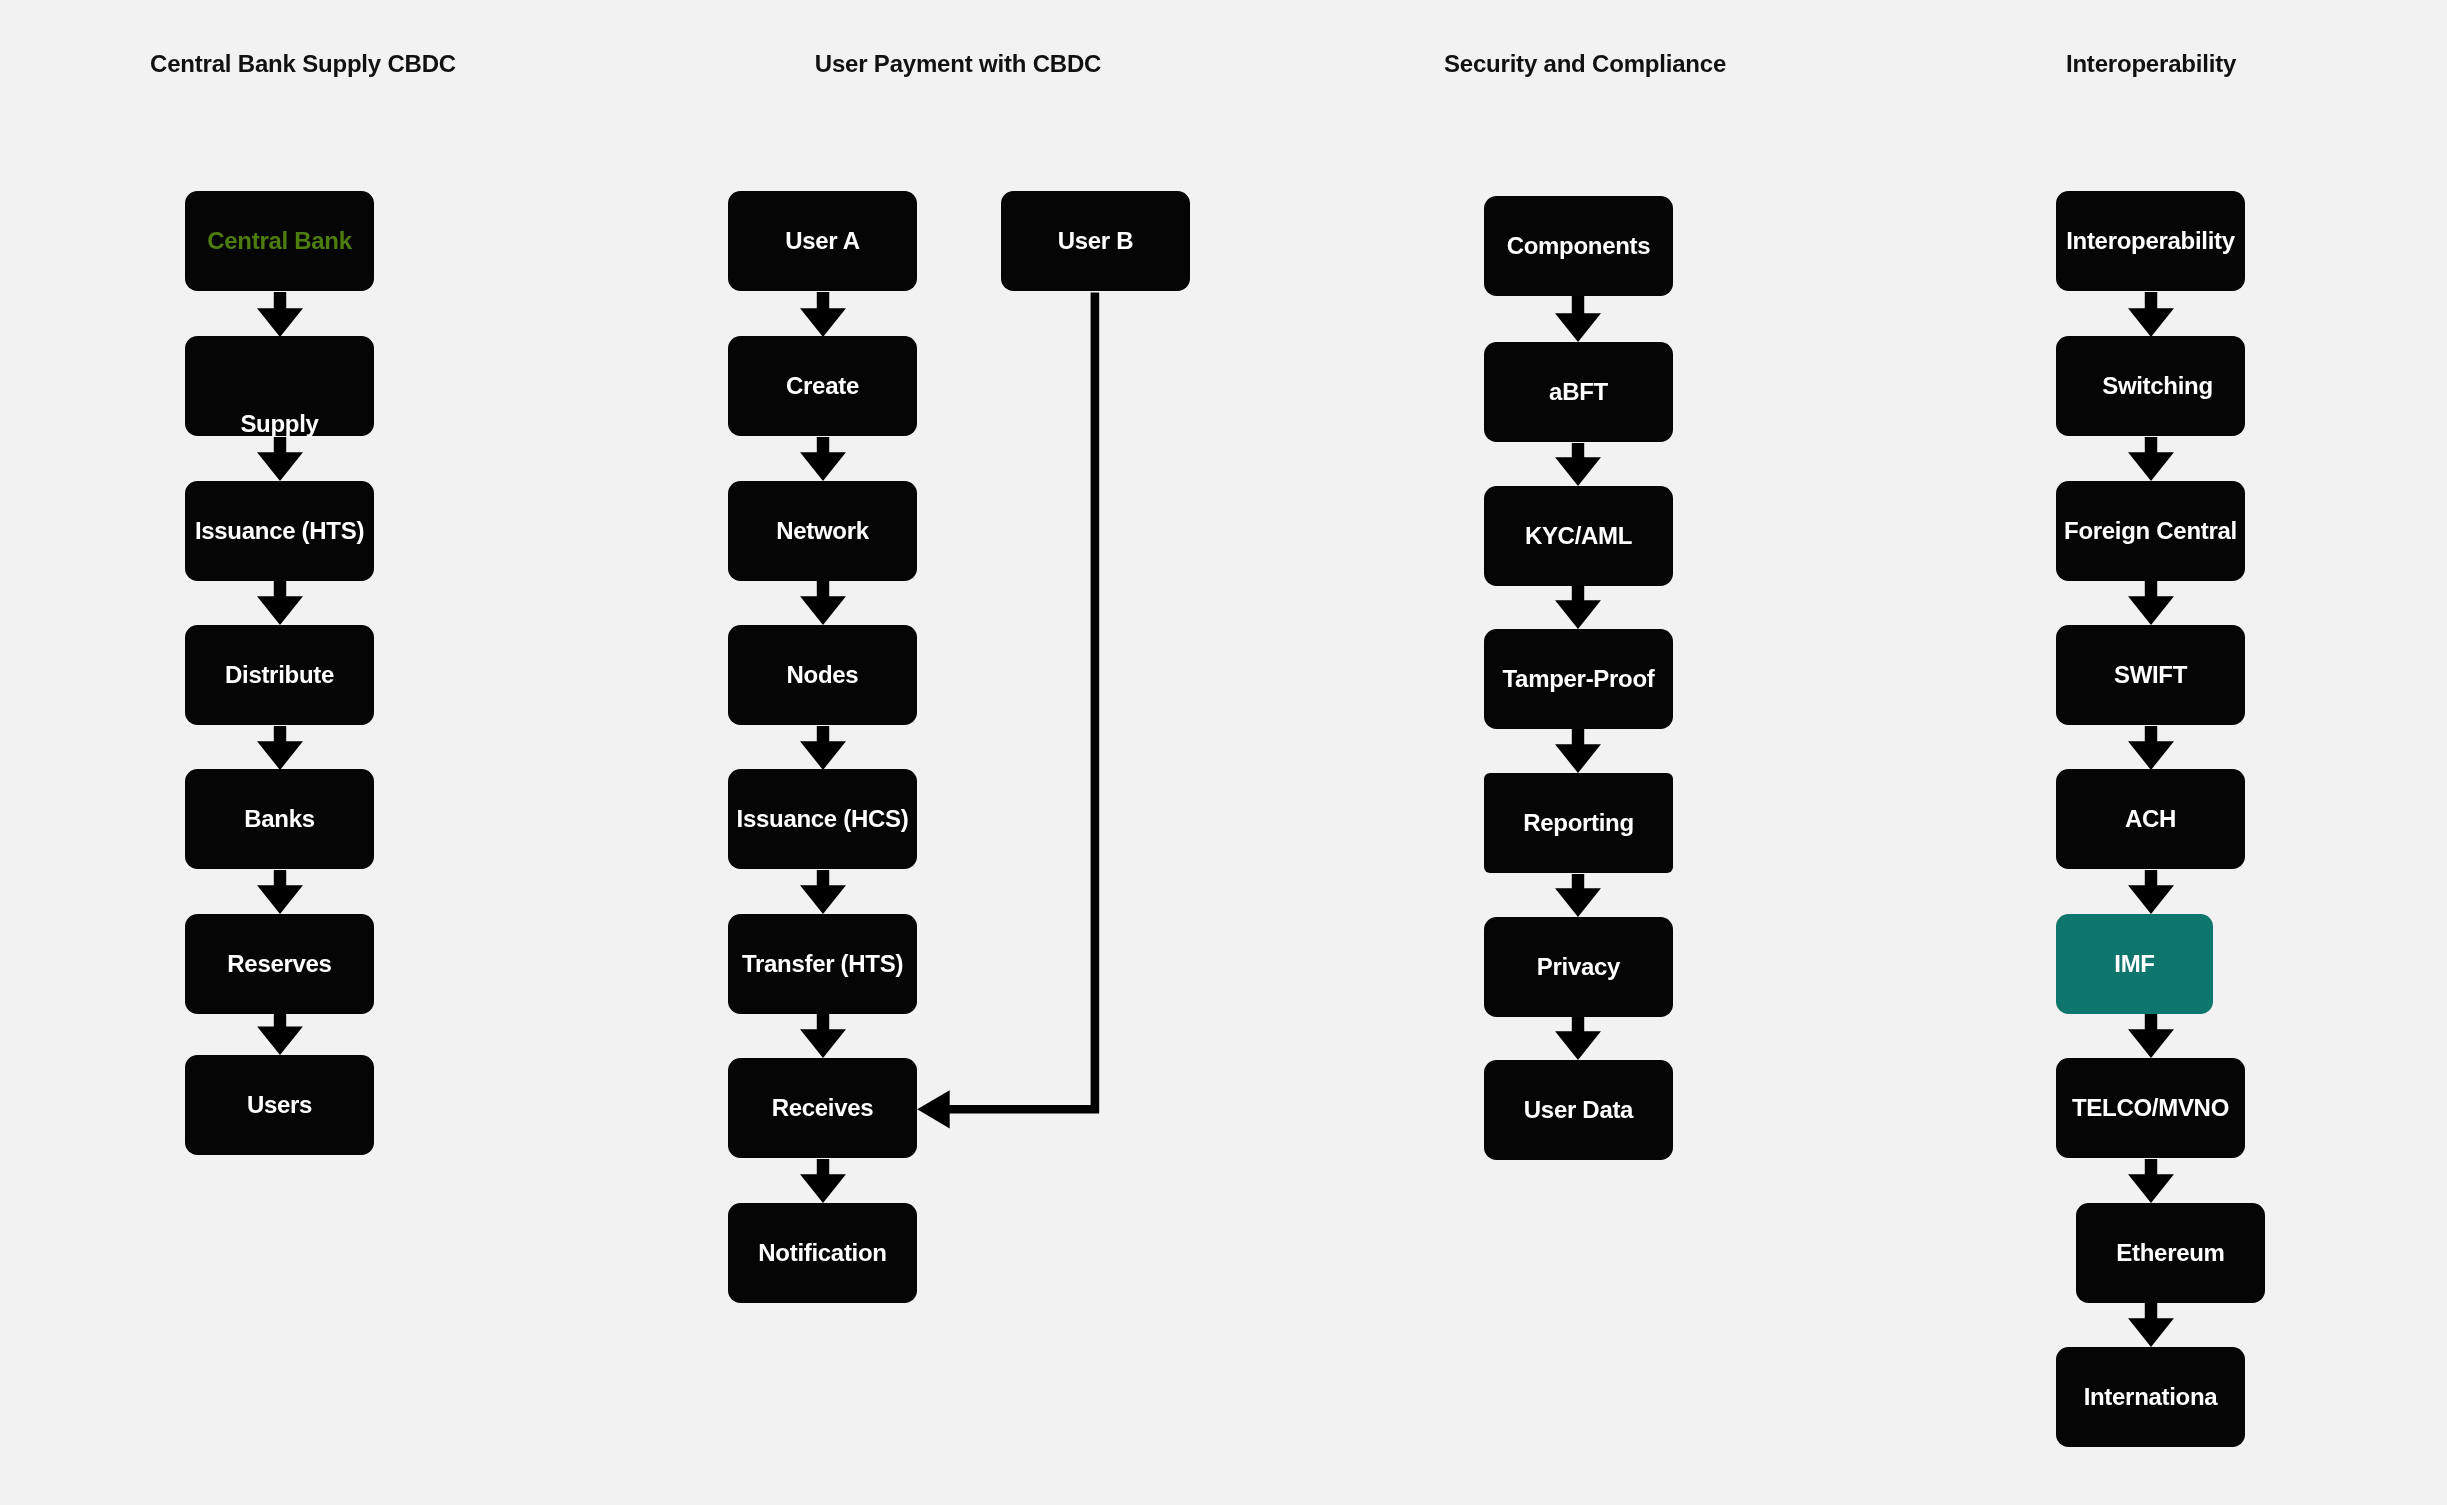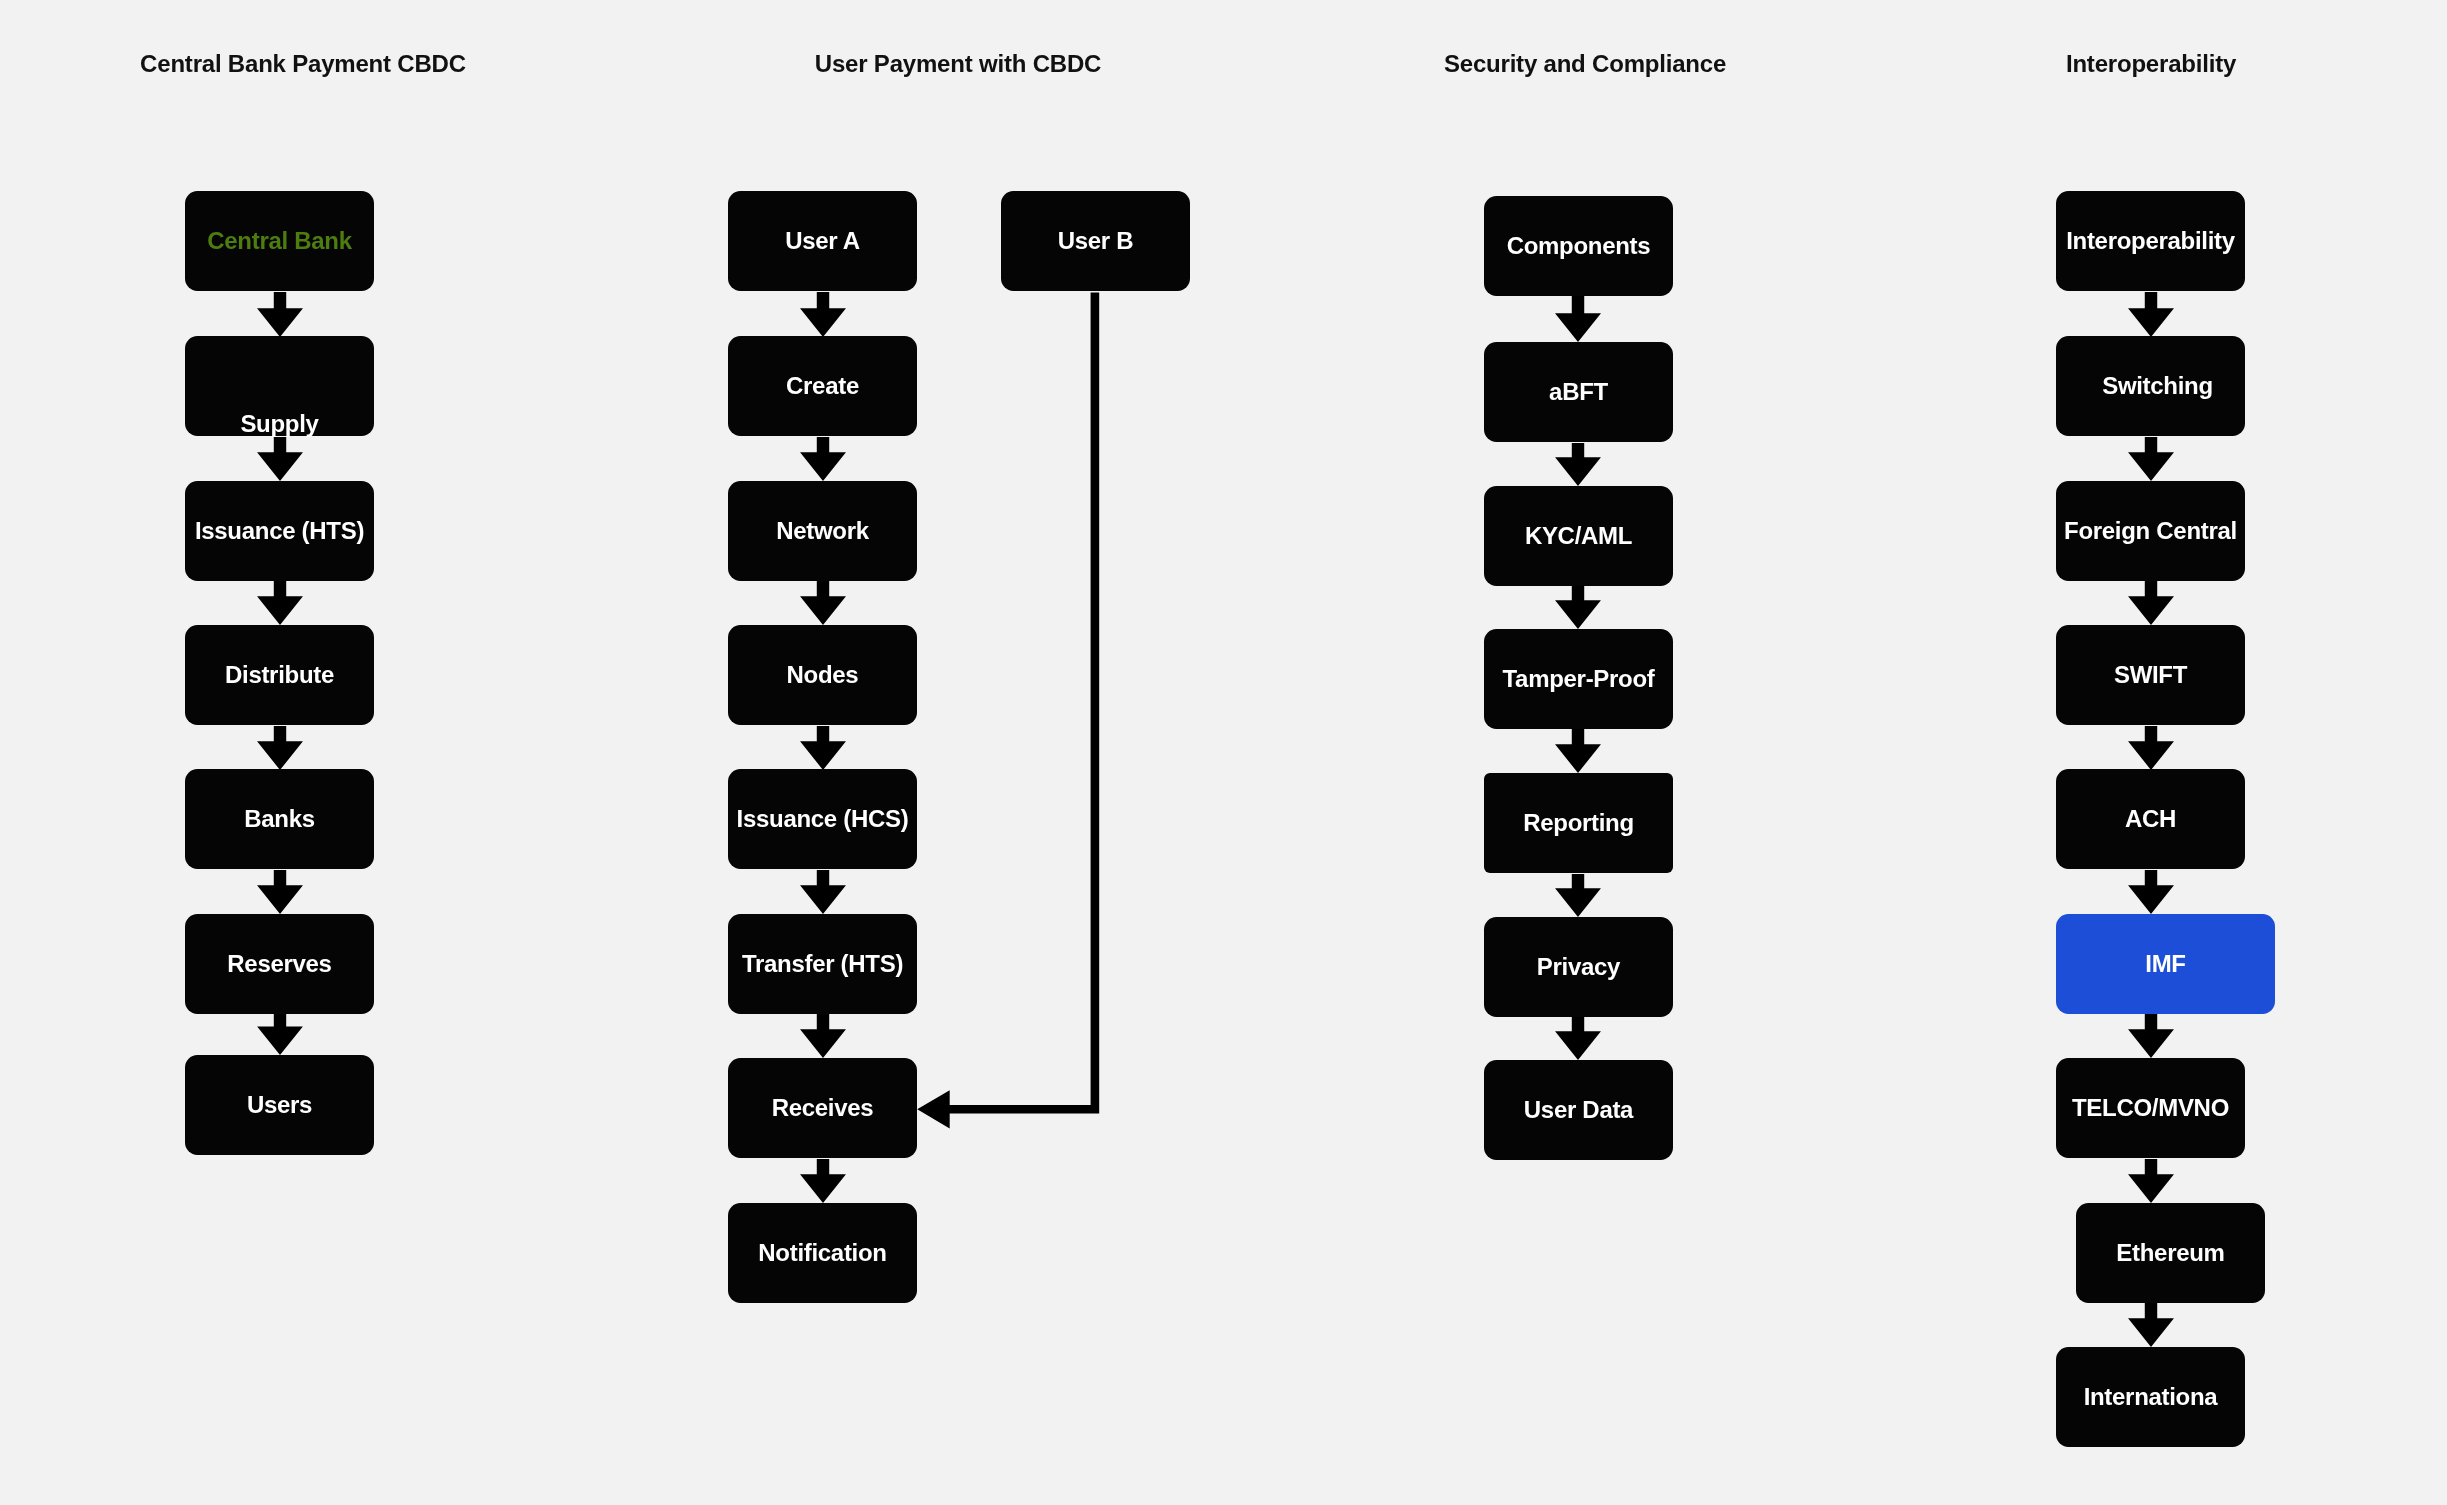--- a/index.html
+++ b/index.html
@@ -53,21 +53,21 @@
     z-index: 1;
   }
   .arrow svg { display: block; }
   .elbow { position: absolute; z-index: 1; }
   .elbow svg { display: block; }
 </style>
 </head>
 <body>
 
 <div id="canvas">
-    <div class="col-title" style="left: 303px; top: 50px; color: rgb(17, 17, 17);">Central Bank Payment CBDC</div>
+    <div class="col-title" style="left: 303px; top: 50px; color: rgb(17, 17, 17);">Central Bank Supply CBDC</div>
     <div class="col-title" style="left: 958px; top: 50px; color: rgb(17, 17, 17);">User Payment with CBDC</div>
     <div class="col-title" style="left: 1585px; top: 50px; color: rgb(17, 17, 17);">Security and Compliance</div>
     <div class="col-title" style="left: 2151px; top: 50px; color: rgb(17, 17, 17);">Interoperability</div>
     <div class="node" style="left: 185px; top: 191px; width: 189px; height: 100px; background: rgb(5, 5, 5); color: #4d7c0f;">
       <span class="node-label">Central Bank</span>
     </div>
     <div class="node" style="left: 185px; top: 336px; width: 189px; height: 100px; background: rgb(5, 5, 5); color: rgb(255, 255, 255); align-items: flex-end;">
       <span class="node-label">Supply</span>
     </div>
     <div class="node" style="left: 185px; top: 481px; width: 189px; height: 100px; background: rgb(5, 5, 5); color: rgb(255, 255, 255);">
@@ -141,21 +141,21 @@
     </div>
     <div class="node" style="left: 2056px; top: 481px; width: 189px; height: 100px; background: rgb(5, 5, 5); color: rgb(255, 255, 255);">
       <span class="node-label">Foreign Central</span>
     </div>
     <div class="node" style="left: 2056px; top: 625px; width: 189px; height: 100px; background: rgb(5, 5, 5); color: rgb(255, 255, 255);">
       <span class="node-label">SWIFT</span>
     </div>
     <div class="node" style="left: 2056px; top: 769px; width: 189px; height: 100px; background: rgb(5, 5, 5); color: rgb(255, 255, 255);">
       <span class="node-label">ACH</span>
     </div>
-    <div class="node" style="left: 2056px; top: 914px; width: 219px; height: 100px; background: #1d4ed8; color: rgb(255, 255, 255);">
+    <div class="node" style="left: 2056px; top: 914px; width: 157px; height: 100px; background: #0f766e; color: rgb(255, 255, 255);">
       <span class="node-label">IMF</span>
     </div>
     <div class="node" style="left: 2056px; top: 1058px; width: 189px; height: 100px; background: rgb(5, 5, 5); color: rgb(255, 255, 255);">
       <span class="node-label">TELCO/MVNO</span>
     </div>
     <div class="node" style="left: 2056px; top: 1203px; width: 189px; height: 100px; background: rgb(5, 5, 5); color: rgb(255, 255, 255); margin-left: 20px;">
       <span class="node-label">Ethereum</span>
     </div>
     <div class="node" style="left: 2056px; top: 1347px; width: 189px; height: 100px; background: rgb(5, 5, 5); color: rgb(255, 255, 255);">
       <span class="node-label">Internationa</span>

